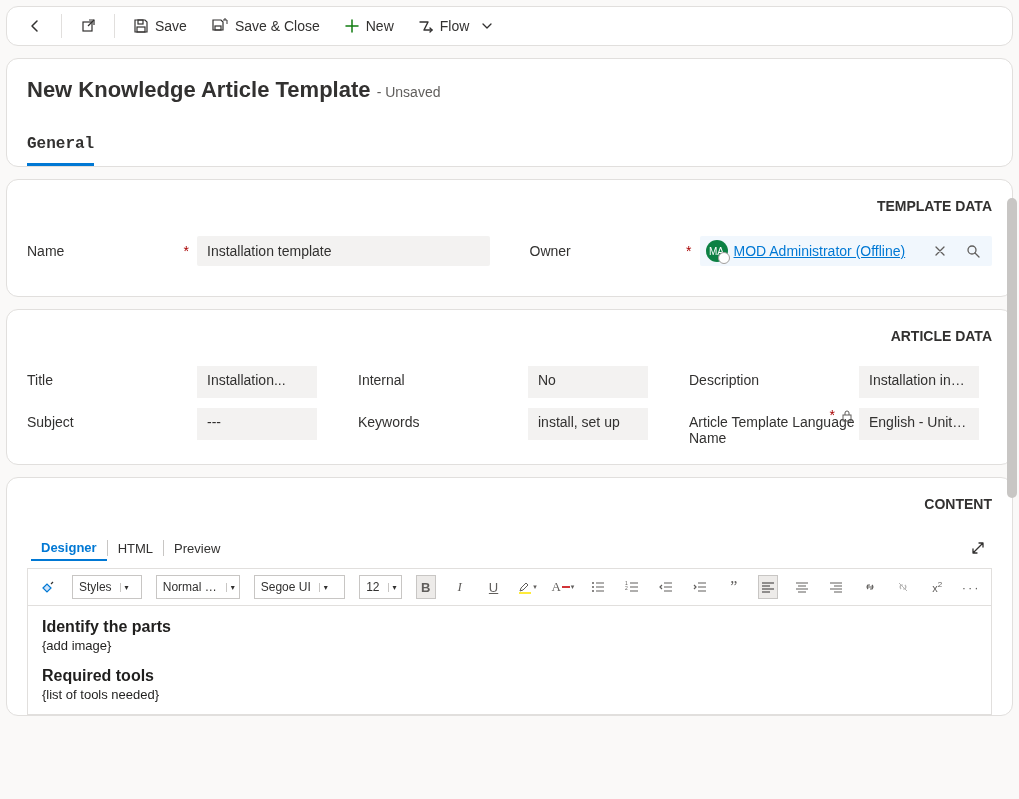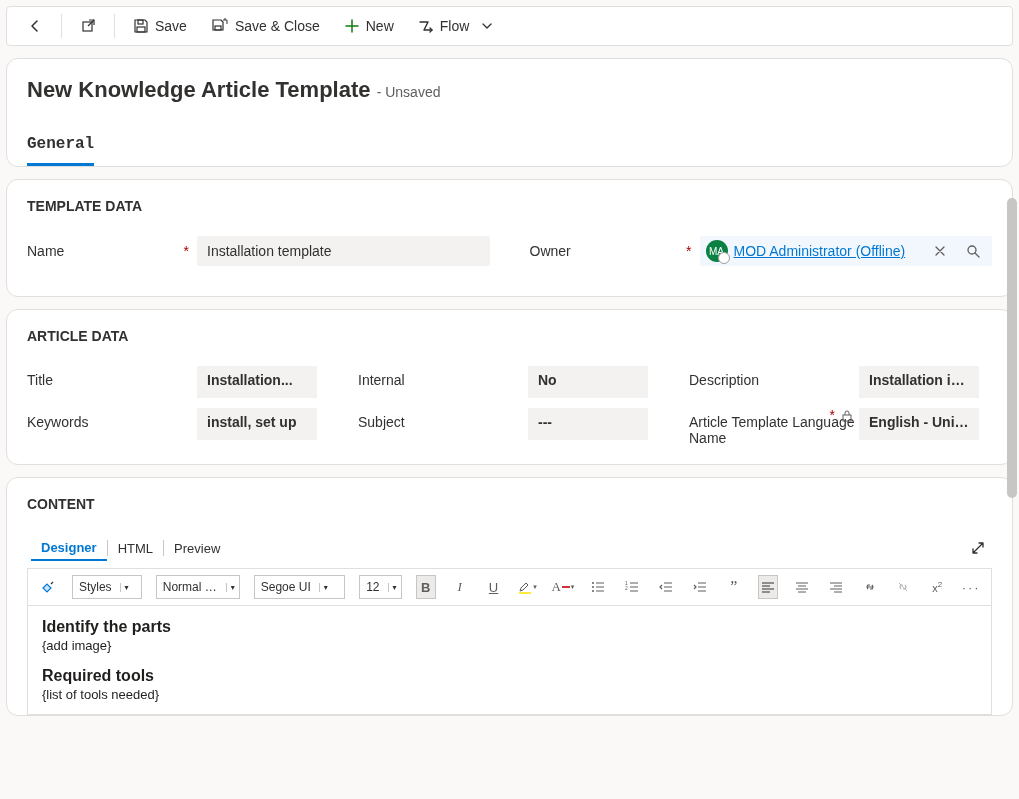--- a/index.html
+++ b/index.html
@@ -16,21 +16,21 @@
   }
   .toolbar {
     background: #fff;
     border: 1px solid #e1dfdd;
     height: 40px;
     display: flex;
     align-items: center;
     padding: 0 10px;
     gap: 4px;
     margin-bottom: 12px;
-    border-radius: 4px;
+    border-radius: 12px;
   }
   .toolbar .tbtn {
     display: flex;
     align-items: center;
     gap: 6px;
     padding: 4px 10px;
     color: #323130;
     cursor: pointer;
     font-size: 14px;
   }
@@ -65,20 +65,21 @@
     color: #323130;
   }
   .tab.active {
     border-bottom: 3px solid #0078d4;
     font-weight: 600;
   }
   .section-title {
     font-weight: 600;
     font-size: 14px;
     margin-bottom: 22px;
+    text-align: right;
   }
   .row2 { display: flex; gap: 40px; align-items: flex-start; }
   .row2 > .field { flex: 1; }
   .field {
     display: flex;
     align-items: center;
     margin-bottom: 12px;
   }
   .field-label {
     width: 170px;
@@ -179,21 +180,20 @@
     flex: 1;
     background: #f3f2f1;
     min-height: 32px;
     padding: 6px 10px;
     font-size: 14px;
     color: #323130;
     white-space: nowrap;
     overflow: hidden;
     text-overflow: ellipsis;
     max-width: 120px;
-    font-weight: bold;
   }
   .subtab-row {
     display: flex;
     align-items: center;
     gap: 0;
     margin: 8px 0 6px 4px;
   }
   .subtab {
     padding: 4px 10px;
     font-size: 13px;
@@ -383,26 +383,26 @@
     </div>
     <div class="afield">
       <div class="albl">Internal</div>
       <div class="aval">No</div>
     </div>
     <div class="afield">
       <div class="albl">Description</div>
       <div class="aval">Installation ins...</div>
     </div>
     <div class="afield">
+      <div class="albl">Subject</div>
+      <div class="aval">---</div>
+    </div>
+    <div class="afield">
       <div class="albl">Keywords</div>
       <div class="aval">install, set up</div>
-    </div>
-    <div class="afield">
-      <div class="albl">Subject</div>
-      <div class="aval">---</div>
     </div>
     <div class="afield">
       <div class="albl locklbl">
         <span>Article Template Language Name</span>
         <svg width="12" height="12" viewBox="0 0 12 12">
             <rect x="2" y="5" width="8" height="6" stroke="#605e5c" stroke-width="1" fill="none"></rect>
             <path d="M4 5 V3 a2 2 0 0 1 4 0 V5" stroke="#605e5c" stroke-width="1" fill="none"></path>
           </svg>
       </div>
       <div class="aval">English - Unite...</div>

